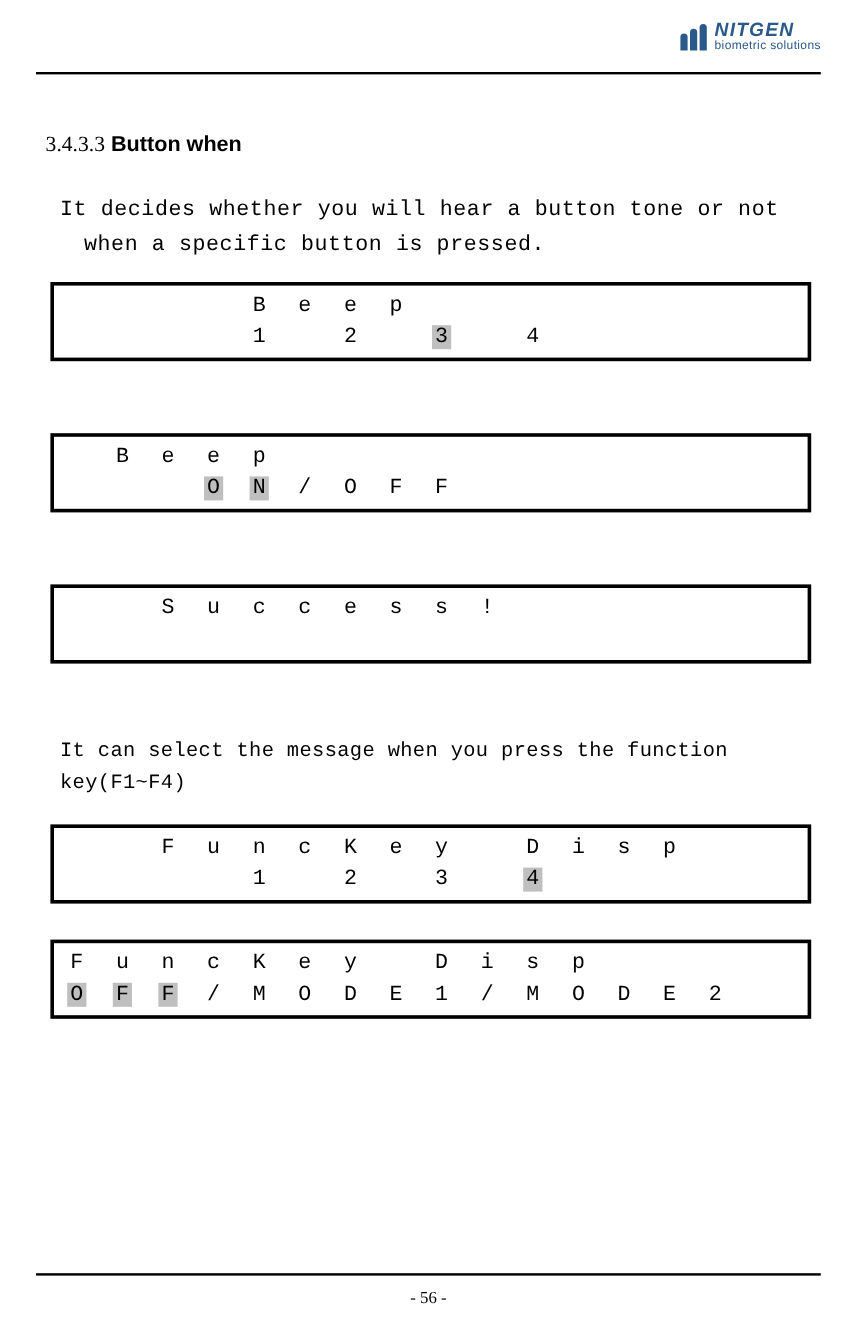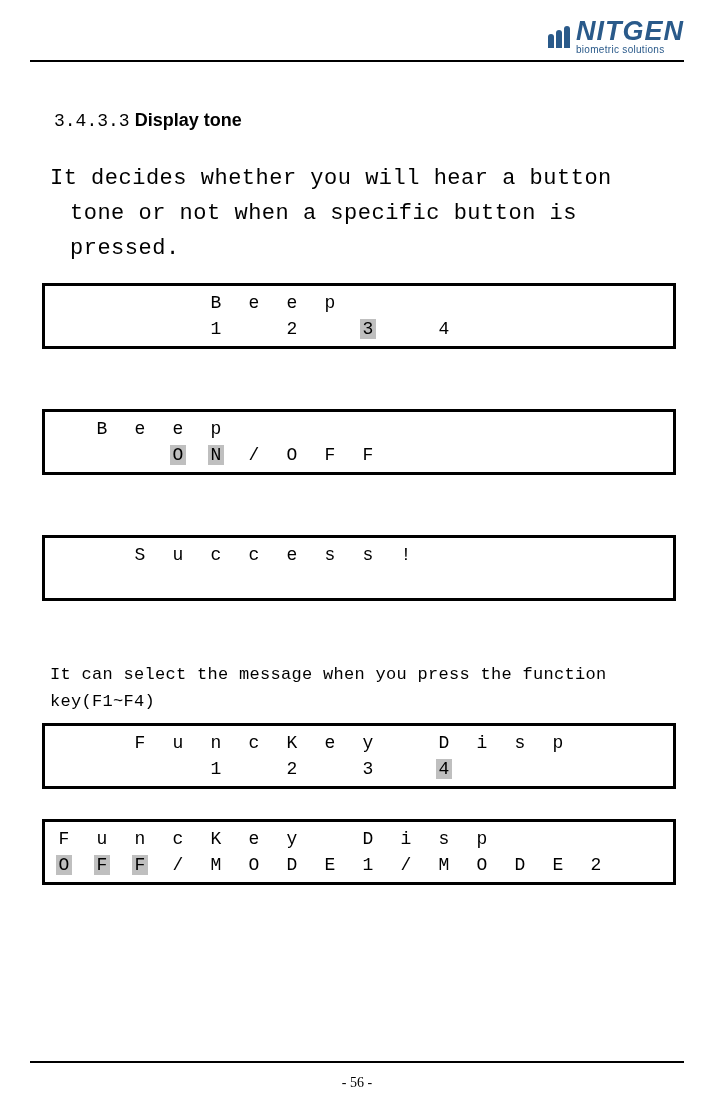--- a/index.html
+++ b/index.html
@@ -36,21 +36,21 @@
   .logo-b2 { height: 18px; }
   .logo-b3 { height: 22px; }
   .logo-text {
     display: flex;
     flex-direction: column;
     line-height: 1;
   }
   .logo-main {
     font-weight: bold;
     font-style: italic;
-    font-size: 27px;
+    font-size: 16px;
     color: #2a5a8a;
     letter-spacing: 1px;
   }
   .logo-sub {
     font-size: 10px;
     color: #2a5a8a;
     letter-spacing: 0.3px;
   }
   .hr-top {
     position: absolute;
@@ -63,36 +63,36 @@
     position: absolute;
     top: 110px;
     left: 38px;
     right: 38px;
   }
   .sec-heading {
     font-size: 18px;
     margin-bottom: 30px;
     font-weight: normal;
   }
-  .sec-num { font-weight: normal; font-family: Liberation Mono, monospace; margin-left: 16px; }
+  .sec-num { font-weight: normal; font-family: Liberation Serif, serif; }
   .sec-title { font-weight: bold; font-family: Arial, sans-serif; }
   .body-text {
-    font-size: 22px;
+    font-size: 18px;
     font-family: "Courier New", monospace;
     line-height: 1.6;
     margin: 0 0 16px 12px;
     padding-left: 20px;
     text-indent: -20px;
     letter-spacing: 0.5px;
   }
   .body-text-2 {
     font-size: 17px;
     font-family: "Courier New", monospace;
     line-height: 1.6;
-    margin: 0 0 8px 12px;
+    margin: 0 0 20px 12px;
     letter-spacing: 0.3px;
   }
   .lcd {
     border: 3px solid #000;
     margin: 0 0 60px 4px;
     font-family: "Courier New", monospace;
     font-size: 18px;
     padding: 4px 0 4px 0;
   }
   .lcd-tight { margin-bottom: 30px; }
@@ -141,21 +141,21 @@
     <span class="logo-main">NITGEN</span>
     <span class="logo-sub">biometric solutions</span>
   </div>
 </div>
 <div class="hr-top"></div>
 
 <div class="content">
 
   <div class="sec-heading">
     <span class="sec-num">3.4.3.3</span>
-    <span class="sec-title">Display tone</span>
+    <span class="sec-title">Button when</span>
   </div>
 
   <p class="body-text">It decides whether you will hear a button tone or not when a specific button is pressed.</p>
 
   <div class="lcd">
     <div class="lcd-row" id="lcd1r1">
         <span class="lcd-cell">&nbsp;</span>
         <span class="lcd-cell">&nbsp;</span>
         <span class="lcd-cell">&nbsp;</span>
         <span class="lcd-cell">&nbsp;</span>

